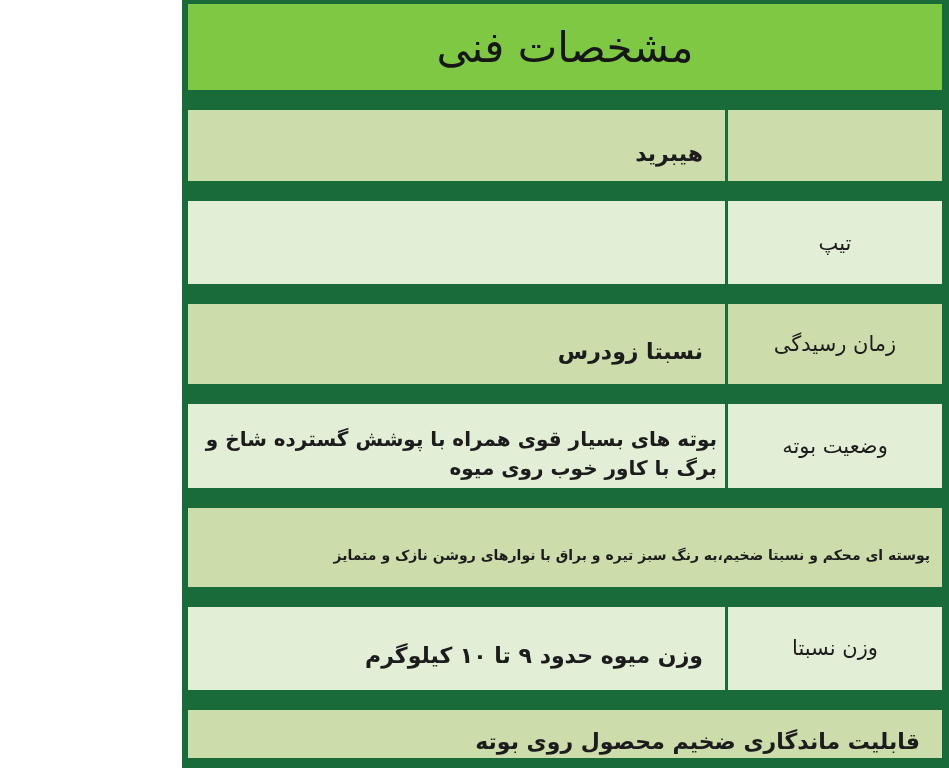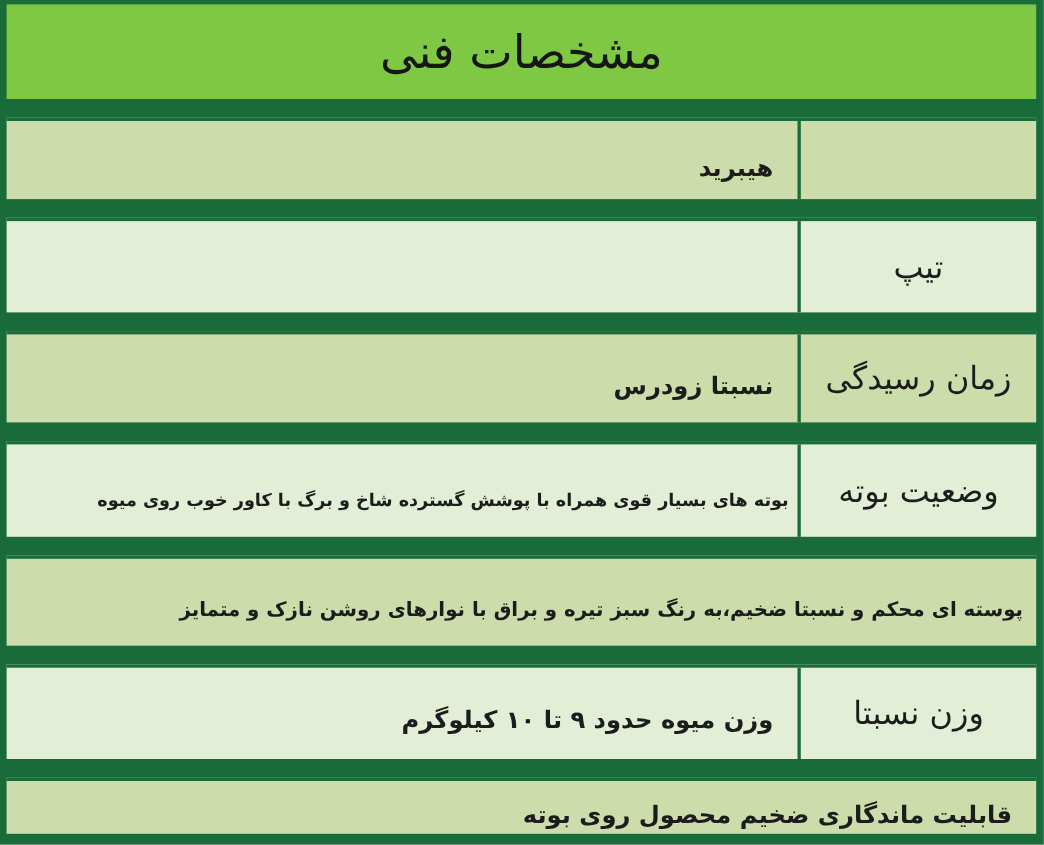--- a/index.html
+++ b/index.html
@@ -9,21 +9,21 @@
     --row-light:#e3eed6;
     --ink:#1c1c1c;
   }
   *{box-sizing:border-box;margin:0;padding:0;}
   html,body{background:#fff;}
   body{
     font-family:"DejaVu Sans", sans-serif;
     color:var(--ink);
   }
   .spec-table{
-    width:949px;
+    width:767px;
     height:768px;
     background:var(--border-green);
     padding:4px 7px 10px 6px;
     display:flex;
     flex-direction:column;
     direction:rtl;
     gap:17px;
   }
   .table-header{
     height:96px;
@@ -51,36 +51,36 @@
   .cell{
     display:flex;
     align-items:center;
   }
   .label{
     width:217px;
     flex:0 0 217px;
     border-left:3px solid var(--border-green);
     justify-content:center;
     text-align:right;
-    font-size:29px;
+    font-size:21px;
     font-weight:400;
     padding:0 6px;
   }
   .value{
     flex:1;
     justify-content:flex-start; 
     text-align:right;
     font-weight:bold;
     font-size:22px;
     padding:0 22px;
     line-height:1.45;
     margin-top:16px;
   }
-  .h4 .value{font-size:16px;padding:0 8px;}
-  .h5 .value{font-size:18px;padding:0 12px;}
+  .h4 .value{font-size:20px;padding:0 8px;}
+  .h5 .value{font-size:14px;padding:0 12px;}
 </style>
 </head>
 <body>
 
 <div class="spec-table">
 
   <div class="table-header">مشخصات فنی</div>
 
   <div class="row shade-a h1">
     <div class="cell label"></div>

